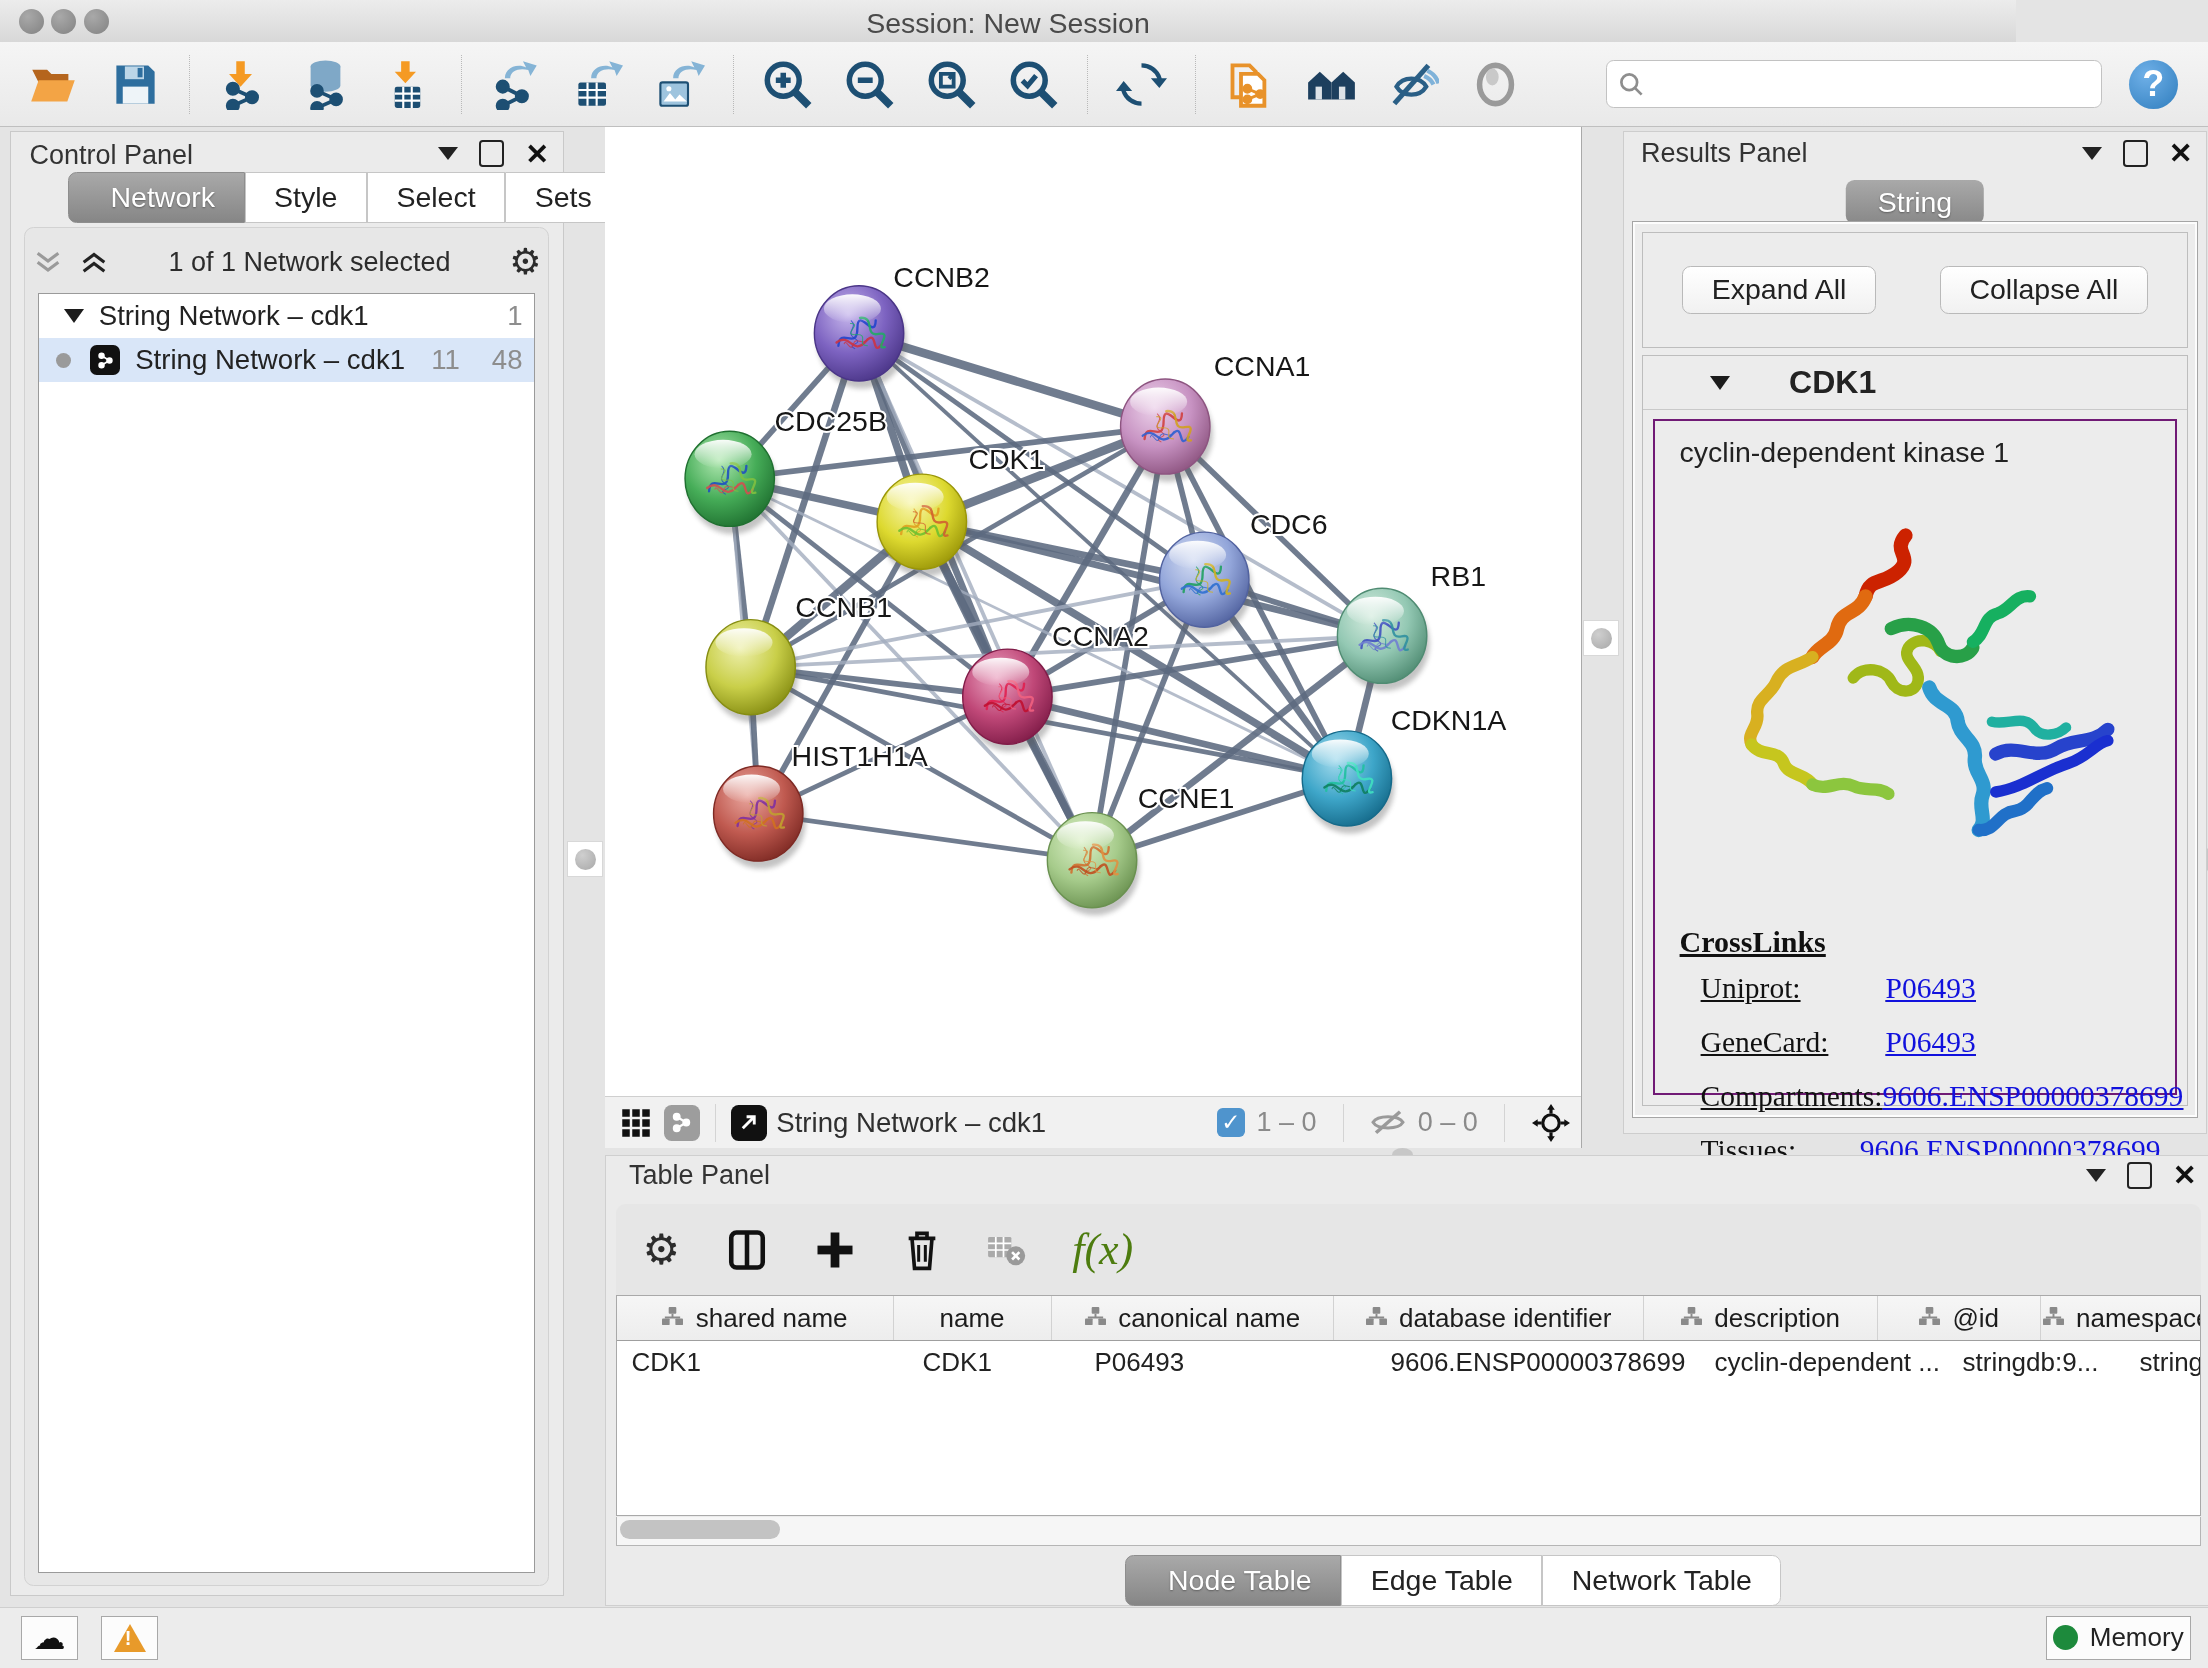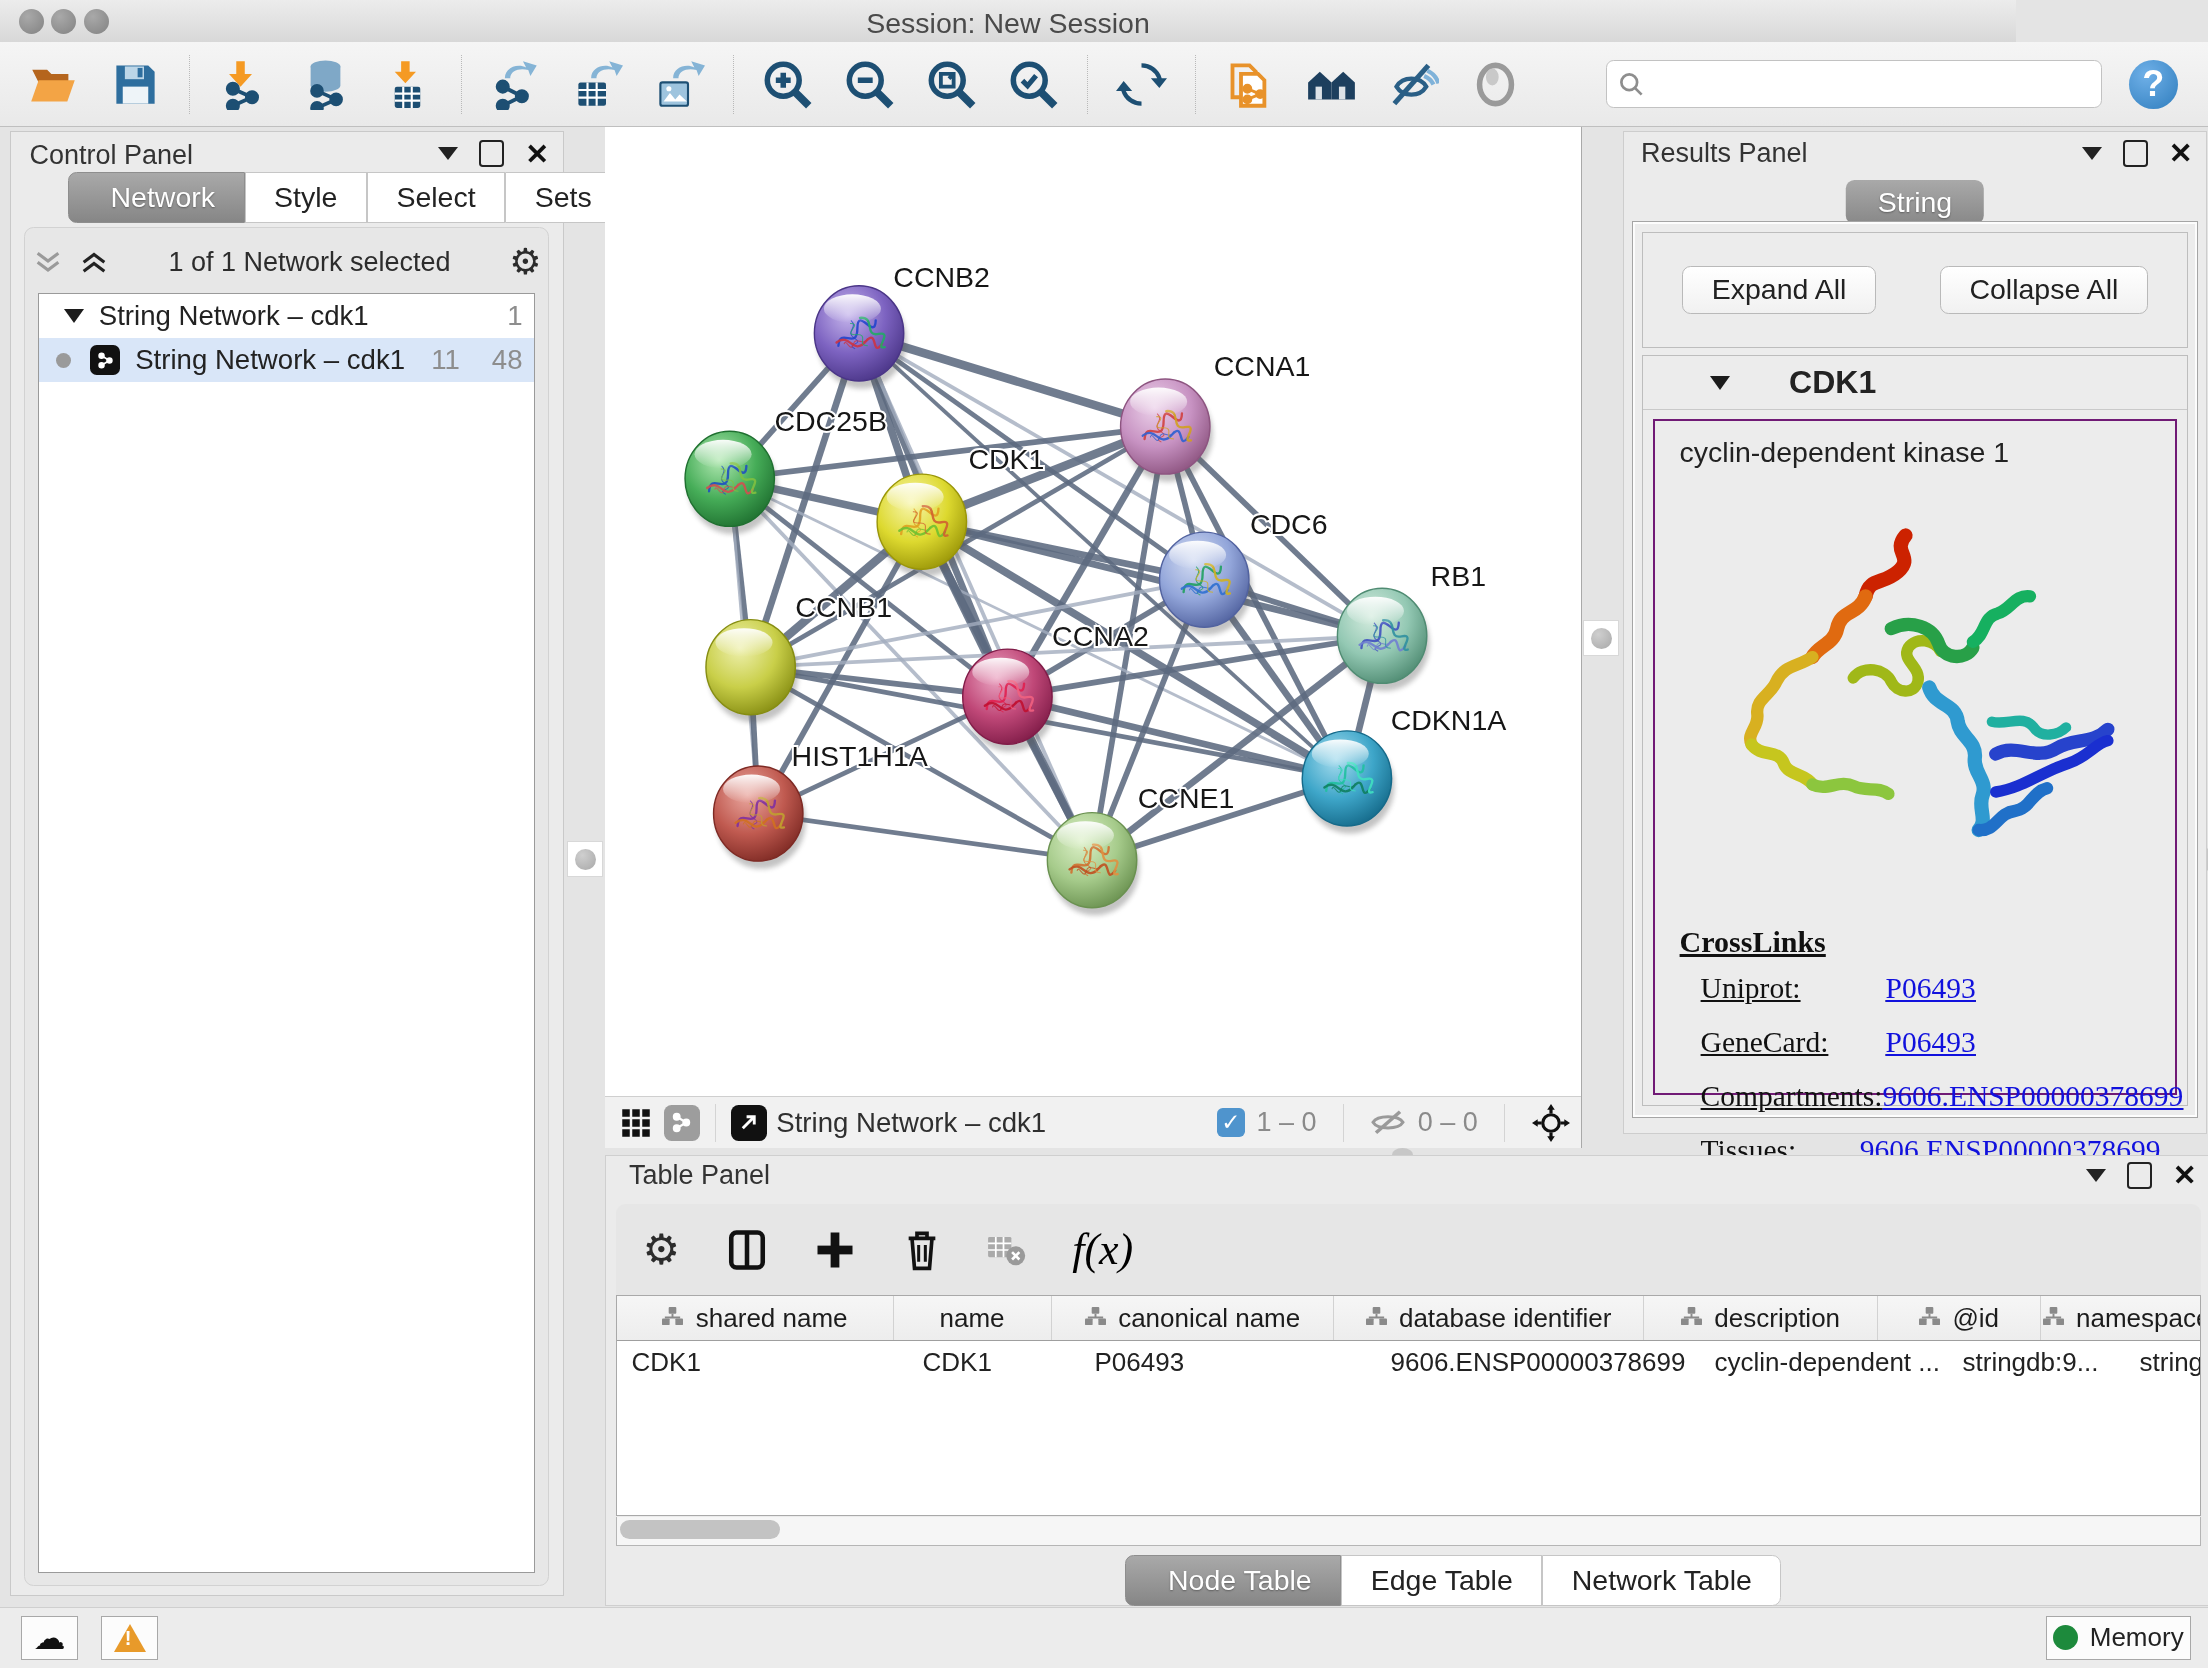--- a/index.html
+++ b/index.html
@@ -112,21 +112,21 @@
   .clrow{display:flex;margin:0 0 21px 21px;}
   .clrow .cl-label{width:185px;}
   .clrow a{color:#1111dd;text-decoration:underline;}
 
   
   #table-panel{left:605px;top:1155px;width:1604px;height:449px;background:#ebebeb;
      border:1px solid #cfcfcf;}
   #tp-header{position:absolute;left:23px;right:13.3px;top:3.8px;display:flex;justify-content:space-between;align-items:center;}
   #tp-toolbar{position:absolute;left:9.5px;right:9.5px;top:48px;height:91px;background:#e6e6e6;
      border-radius:9.5px 9.5px 0 0;display:flex;align-items:center;gap:46px;padding-left:27px;}
-  #tp-toolbar .fx{font-family:"Liberation Serif",serif;font-style:italic;font-size:44px;color:#000000;}
+  #tp-toolbar .fx{font-family:"Liberation Serif",serif;font-style:italic;font-size:44px;color:#4d7c0f;}
   #tp-table{position:absolute;left:9.5px;right:9.5px;top:139px;bottom:89px;background:#fff;
      border:1px solid #a9a9a9;overflow:hidden;}
   #thead{display:flex;height:44px;background:linear-gradient(#f6f6f6,#ededed);
      border-bottom:1.9px solid #9f9f9f;}
   .th{display:flex;align-items:center;justify-content:center;gap:11.4px;font-size:26px;color:#1c1c1c;
      border-right:1px solid #d2d2d2;overflow:hidden;white-space:nowrap;flex:0 0 auto;}
   .tr{display:flex;height:42px;}
   .td{font-size:26px;display:flex;align-items:center;padding-left:15px;overflow:hidden;
      white-space:nowrap;flex:0 0 auto;}
   #hscroll{position:absolute;left:9.5px;right:9.5px;bottom:59px;height:28.5px;background:#f6f6f6;

